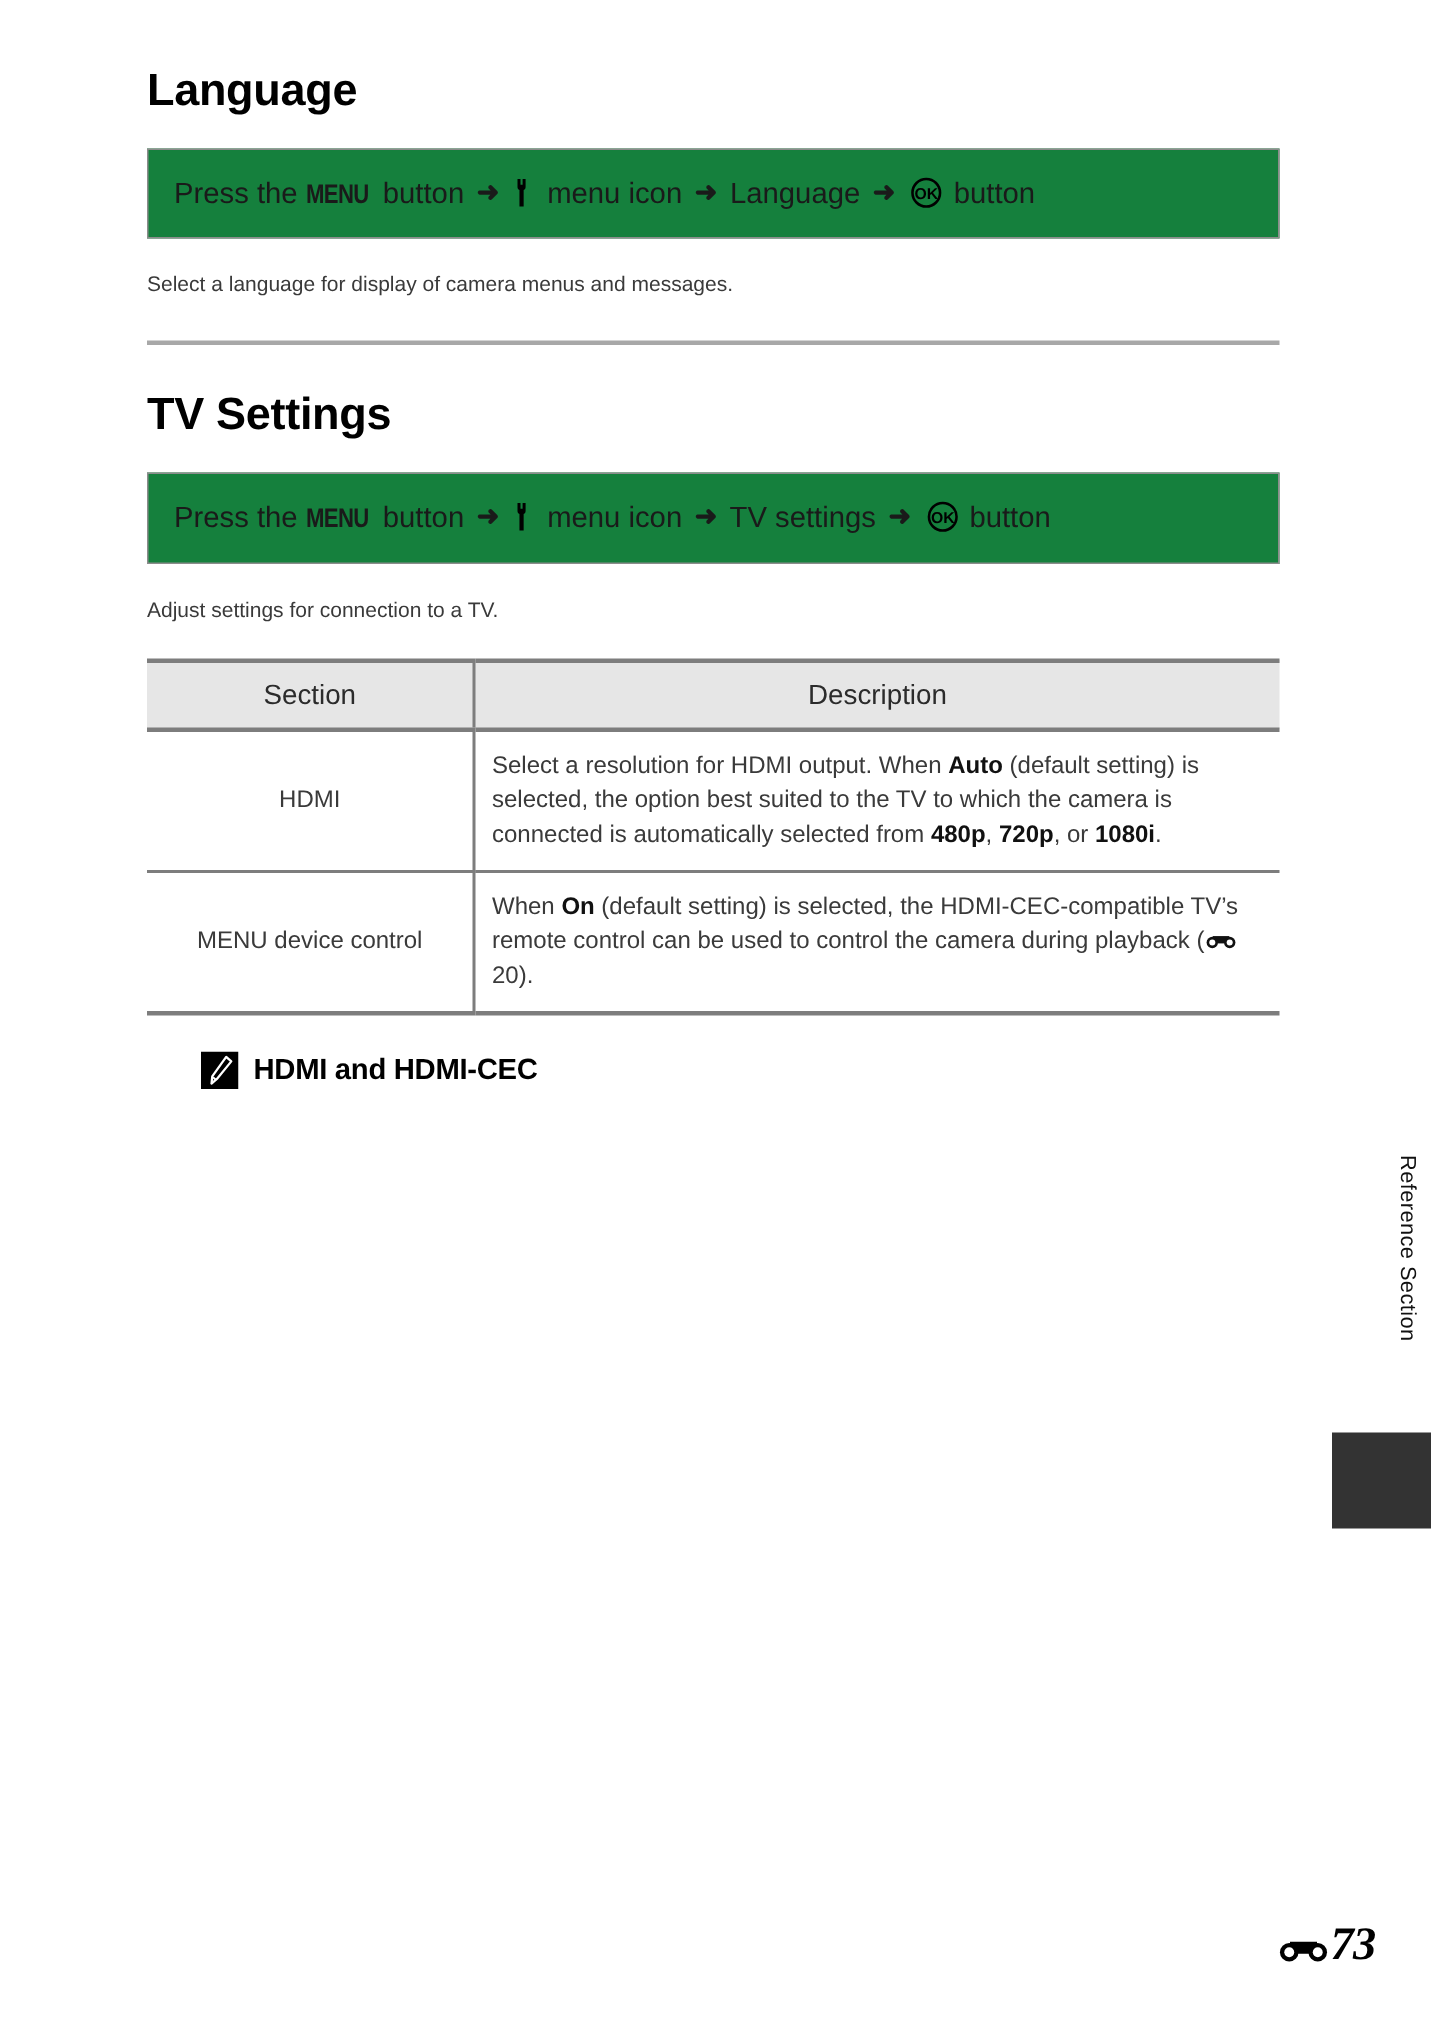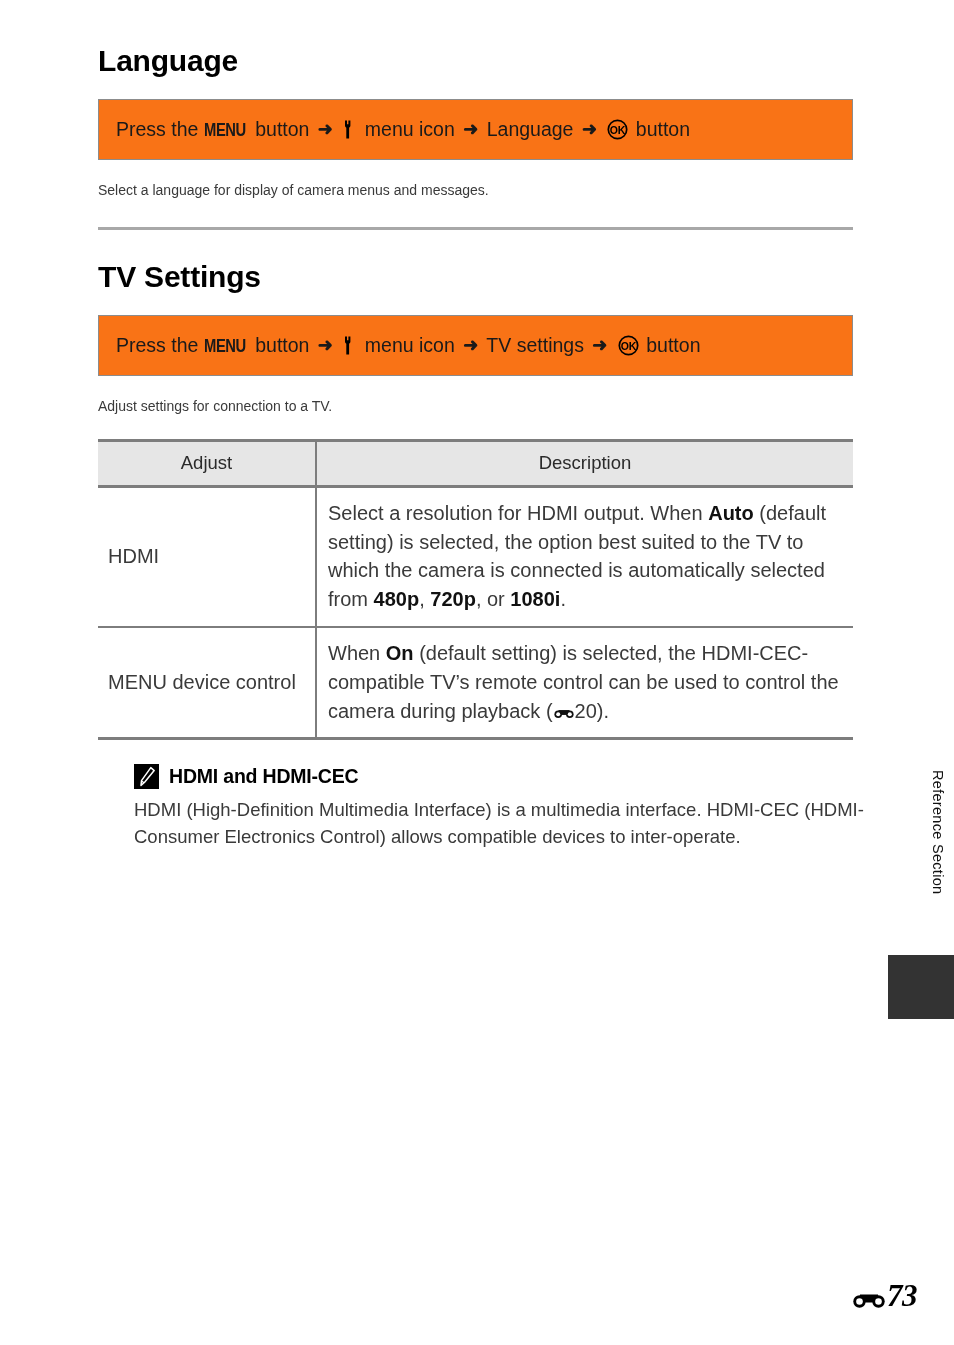--- a/index.html
+++ b/index.html
@@ -37,21 +37,21 @@
     margin: 0 0 22px 0;
     letter-spacing: -0.2px;
     line-height: 1.1;
   }
 
   .nav-box {
     border: 1px solid #8c8c8c;
     box-sizing: border-box;
     width: 755px;
     padding: 17px 16px 17px 17px;
-    background: #f97316;
+    background: #15803d;
   }
   .nav-line {
     font-size: 19.5px;
     color: #1a1a1a;
     line-height: 1.25;
     white-space: nowrap;
   }
   .nav-line .menu-glyph {
     font-family: "Liberation Sans Narrow", "Liberation Sans", sans-serif;
     font-weight: bold;
@@ -134,28 +134,29 @@
     border-top: 3px solid #7d7d7d;
     border-bottom: 3px solid #7d7d7d;
   }
   table.opt-table thead th.th-opt {
     border-right: 2px solid #7d7d7d;
   }
 
   table.opt-table td {
     vertical-align: middle;
     border-bottom: 2px solid #7d7d7d;
-    font-size: 20px;
+    font-size: 16px;
     line-height: 1.44;
     color: #3a3a3a;
   }
   table.opt-table tr:last-child td {
     border-bottom: 3px solid #7d7d7d;
   }
   td.cell-option {
+    text-align: center;
     padding: 8px 10px;
     color: #1f1f1f;
     border-right: 2px solid #7d7d7d;
   }
   td.cell-desc {
     padding: 11px 8px 12px 11px;
   }
   td.cell-desc b { color: #111; font-weight: bold; }
 
   
@@ -306,21 +307,21 @@
 
     <p class="body-text">Adjust settings for connection to a TV.</p>
 
     <table class="opt-table">
       <colgroup>
           <col class="c1">
           <col class="c2">
         </colgroup>
       <thead>
         <tr>
-          <th class="th-opt">Adjust</th>
+          <th class="th-opt">Section</th>
           <th>Description</th>
         </tr>
       </thead>
       <tbody>
         <tr>
           <td class="cell-option">HDMI</td>
           <td class="cell-desc">Select a resolution for HDMI output. When <b>Auto</b> (default setting) is selected, the option best suited to the TV to which the camera is connected is automatically selected from <b>480p</b>, <b>720p</b>, or <b>1080i</b>.</td>
         </tr>
         <tr>
           <td class="cell-option">MENU device control</td>
@@ -339,21 +340,20 @@
       <div class="note-head">
         <span class="pencil-icon">
           <svg viewBox="0 0 25 25" width="25" height="25" aria-hidden="true">
             <rect x="0" y="0" width="25" height="25" fill="#000"></rect>
             <path d="M16.8 3.6 L20.2 6.6 L10.6 18.3 L7.0 21.4 L7.5 16.6 Z" fill="none" stroke="#fff" stroke-width="1.5" stroke-linejoin="round"></path>
             <line x1="8.0" y1="17.2" x2="10.2" y2="19.1" stroke="#fff" stroke-width="1.3"></line>
           </svg>
         </span>
         <span class="note-title">HDMI and HDMI-CEC</span>
       </div>
-      <div class="note-body">HDMI (High-Definition Multimedia Interface) is a multimedia interface. HDMI-CEC (HDMI-Consumer Electronics Control) allows compatible devices to inter-operate.</div>
     </div>
 
   </div>
 
   <div class="side-tab-label">Reference Section</div>
   <div class="side-tab-block"></div>
 
   <div class="footer">
     <span class="ref-icon ref-icon-lg">
       <svg viewBox="0 0 36 21" width="36" height="21" aria-hidden="true">

